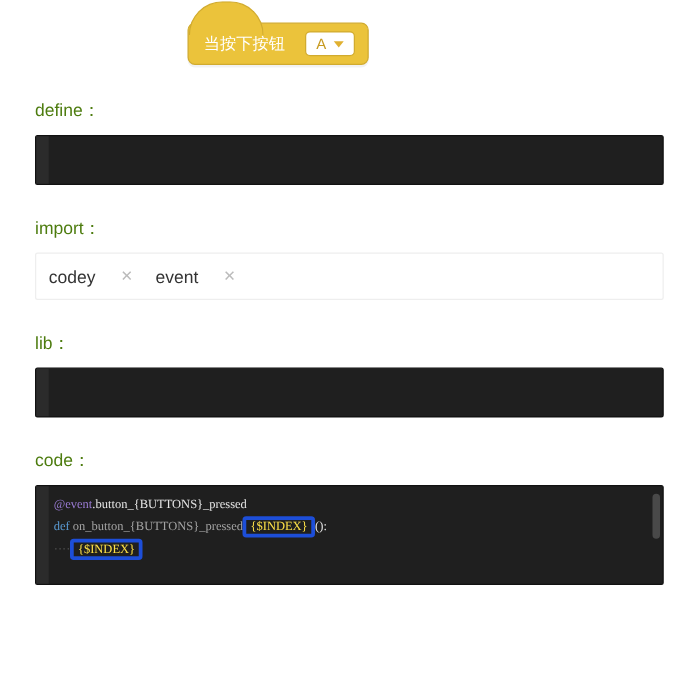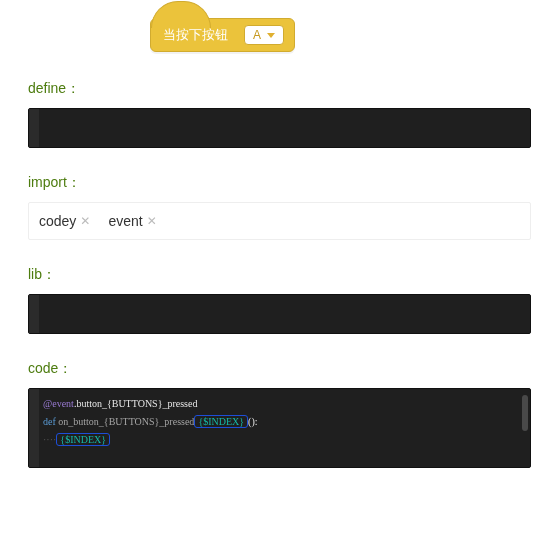--- a/index.html
+++ b/index.html
@@ -95,21 +95,21 @@
     min-height: 38px;
     display: flex;
     align-items: center;
     gap: 18px;
     font-size: 14px;
     color: #333;
   }
   .tag {
     display: inline-flex;
     align-items: center;
-    gap: 4px;
+    gap: 20px;
   }
   .tag-x {
     color: #bbb;
     font-size: 12px;
     cursor: pointer;
   }
   
   .code-box {
     background: #1f1f1f;
     border: 1px solid #111;
@@ -130,24 +130,24 @@
   .code-line {
     padding-left: 14px;
     white-space: pre;
   }
   .tok-dec { color: #9a7bd4; }
   .tok-kw  { color: #5a9bd4; }
   .tok-fn  { color: #a3a3a3; }
   .tok-plain { color: #e6e6e6; }
   .placeholder {
     display: inline-block;
-    border: 1px solid #1d4ed8;
+    border: 3px solid #1d4ed8;
     border-radius: 3px;
     padding: 0 3px;
-    color: #14b8a6;
+    color: #fde047;
   }
   .invisibles { color: #555; }
   .scroll-indicator {
     position: absolute;
     right: 2px;
     top: 6px;
     width: 6px;
     height: 36px;
     background: rgba(200,200,200,0.25);
     border-radius: 3px;

